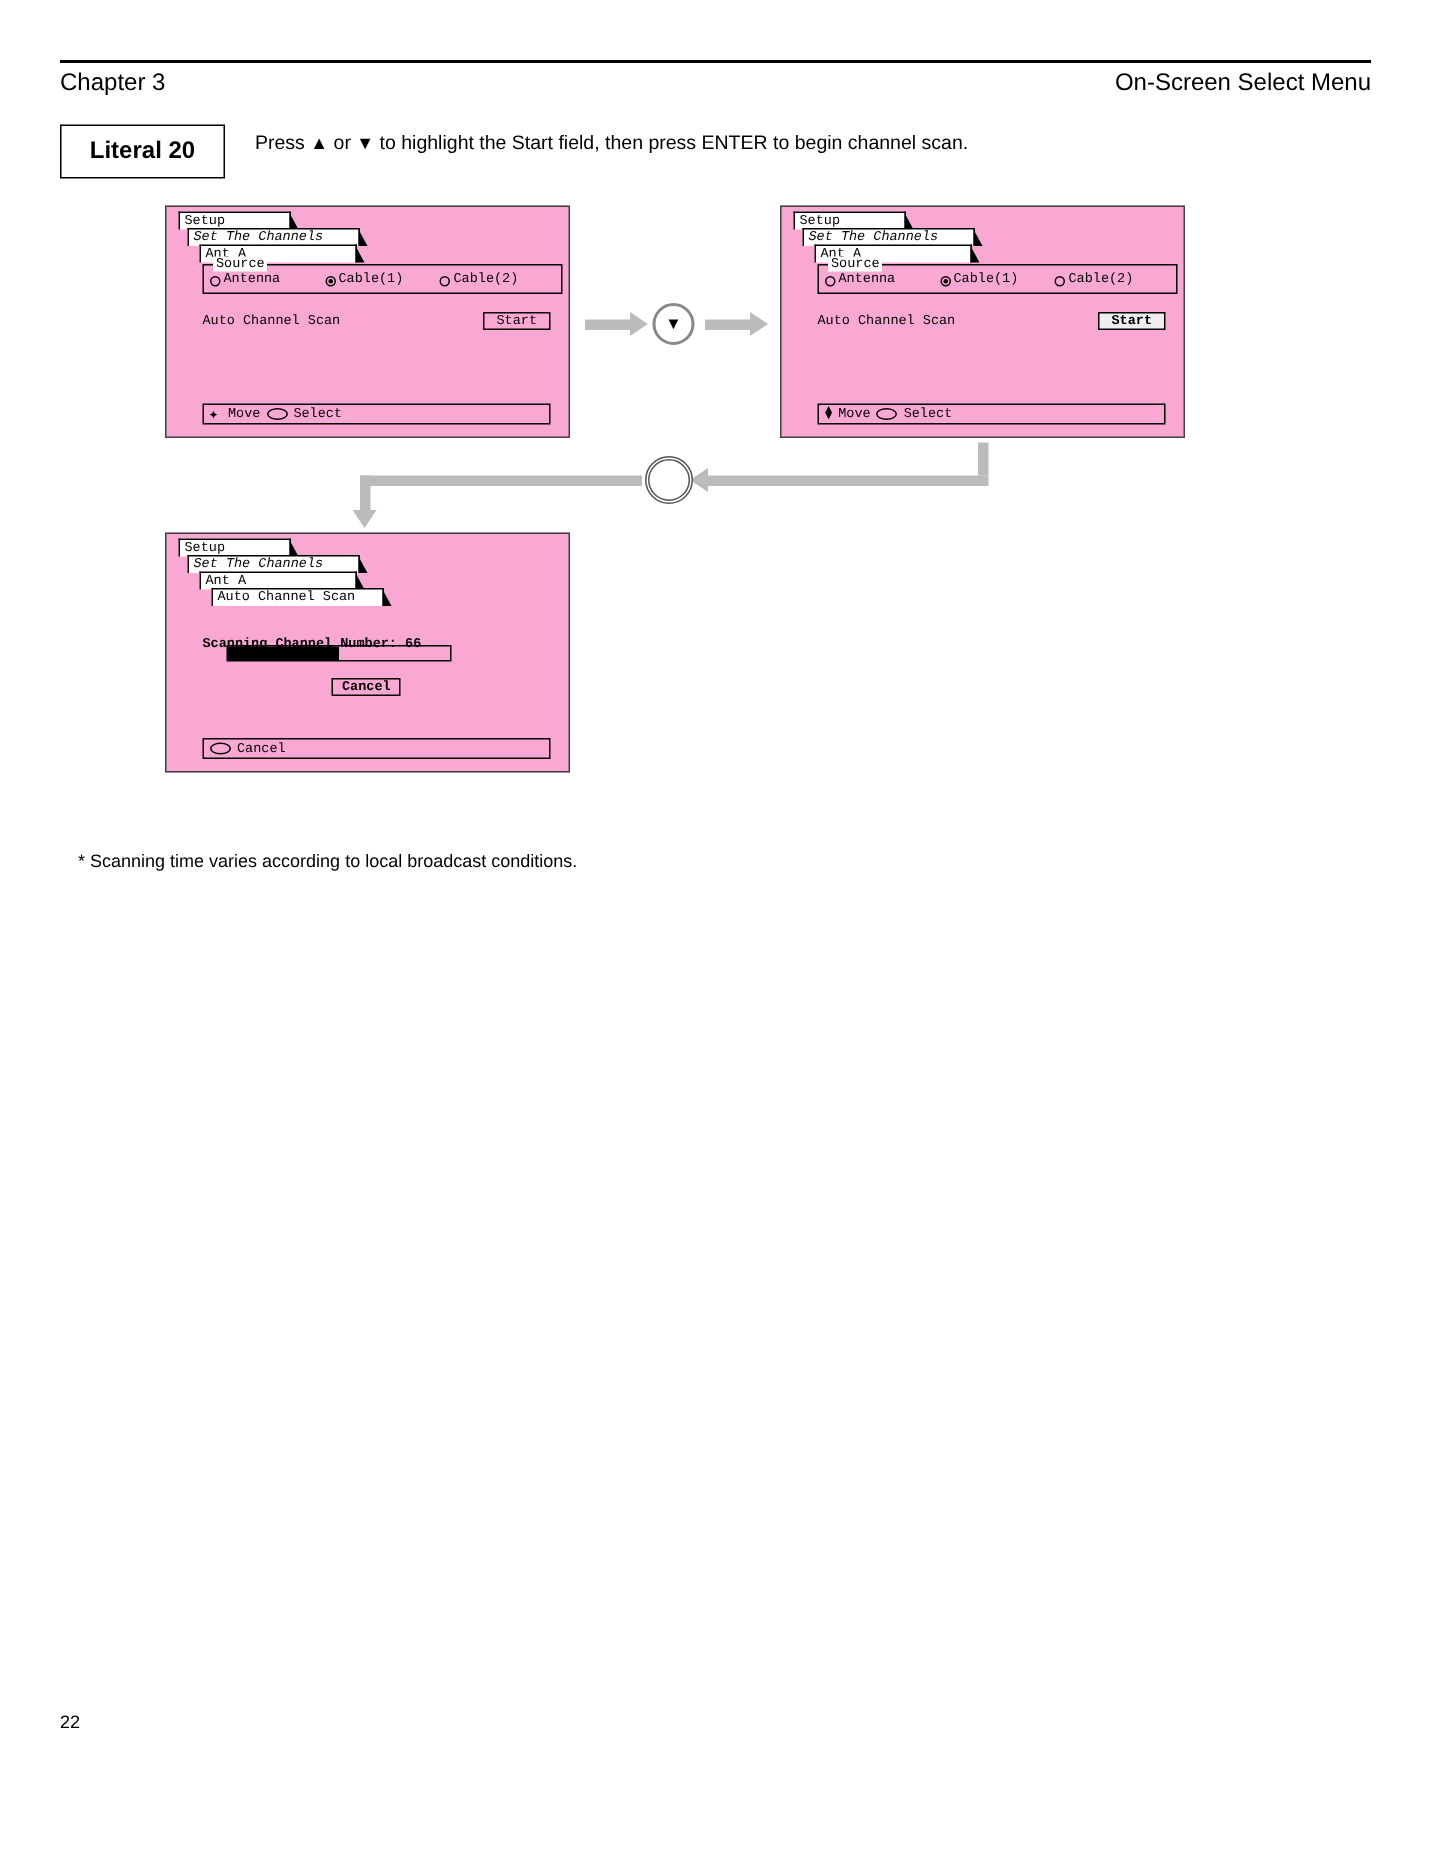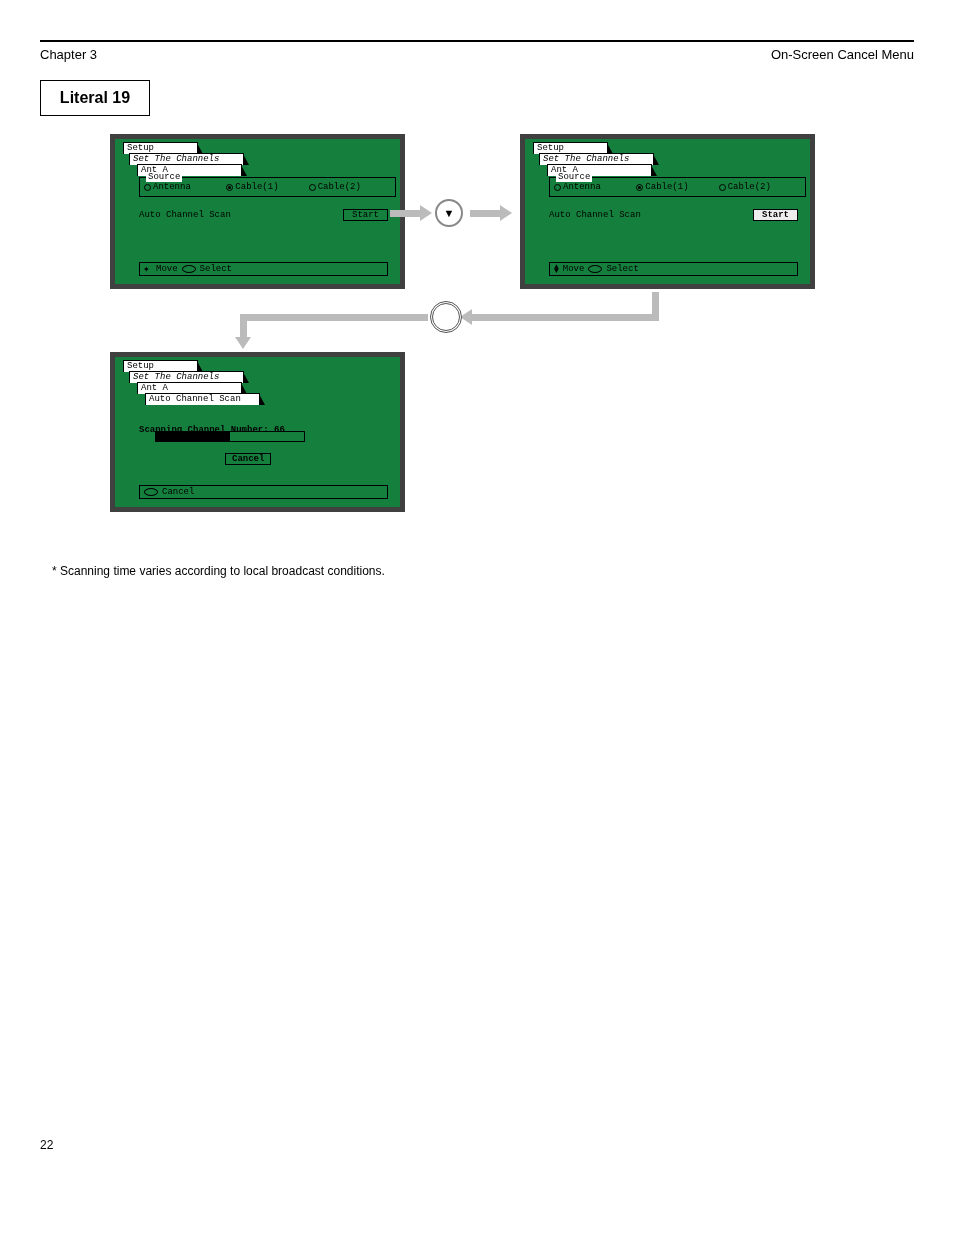--- a/index.html
+++ b/index.html
@@ -13,21 +13,21 @@
     width: 954px;
   }
   .page-hr {
     border: none;
     border-top: 2px solid #000;
     margin: 20px 0 5px 0;
   }
   .page-header {
     display: flex;
     justify-content: space-between;
-    font-size: 13px;
+    font-size: 16px;
     margin-bottom: 18px;
   }
   .instructions {
     display: flex;
     gap: 20px;
     margin-bottom: 12px;
   }
   .inst-box {
     border: 1px solid #000;
     padding: 8px 14px;
@@ -43,24 +43,24 @@
     padding-top: 2px;
   }
   .arrow-glyph { font-size: 12px; }
   .diagram-area {
     margin: 18px 0 10px 0;
     position: relative;
     height: 420px;
   }
   .screen {
     position: absolute;
-    width: 295px;
+    width: 270px;
     height: 155px;
-    border: 5px solid #404040;
-    background: #15803d;
+    border: 1px solid #404040;
+    background: #f9a8d4;
   }
   .screen.scanning { height: 160px; }
   .tab {
     position: absolute;
     border: 1px solid #000;
     border-bottom: none;
     background: #fff;
     font-family: "Courier New", monospace;
     font-size: 9px;
     padding: 0 3px;
@@ -98,21 +98,21 @@
     font-size: 9px;
     padding: 0 2px;
   }
   .radio-row {
     display: flex;
     font-family: "Courier New", monospace;
     font-size: 9px;
     padding: 4px 4px 0 4px;
     gap: 0;
   }
-  .radio-item { flex: 1; display: flex; align-items: center; gap: 2px; }
+  .radio-item { flex: 1; display: flex; align-items: flex-end; gap: 2px; }
   .radio-circ {
     width: 7px; height: 7px; border: 1px solid #000; border-radius: 50%;
     display: inline-block; position: relative;
   }
   .radio-circ.sel::after {
     content: ""; position: absolute; width: 3px; height: 3px;
     background: #000; border-radius: 50%; top: 1px; left: 1px;
   }
   .row-line {
     position: absolute;
@@ -244,25 +244,32 @@
     font-size: 12px;
   }
 </style>
 </head>
 <body>
 
 <hr class="page-hr">
 
 <div class="page-header">
   <span>Chapter 3</span>
-  <span>On-Screen Cancel Menu</span>
+  <span>On-Screen Select Menu</span>
 </div>
 
 <div class="instructions">
-  <div class="inst-box">Literal 19</div>
+  <div class="inst-box">Literal 20</div>
+  <div class="inst-text">
+    <span>Press </span>
+    <span class="arrow-glyph">▲</span>
+    <span> or </span>
+    <span class="arrow-glyph">▼</span>
+    <span> to highlight the Start field, then press ENTER to begin channel scan.</span>
+  </div>
 </div>
 
 <div class="diagram-area">
 
   <div class="screen" style="top:0; left:70px;">
     <div class="tab setup notch">Setup</div>
     <div class="tab set notch">Set The Channels</div>
     <div class="tab ant notch">Ant A</div>
     <div class="fieldset">
       <span class="fieldset-label">Source</span>

